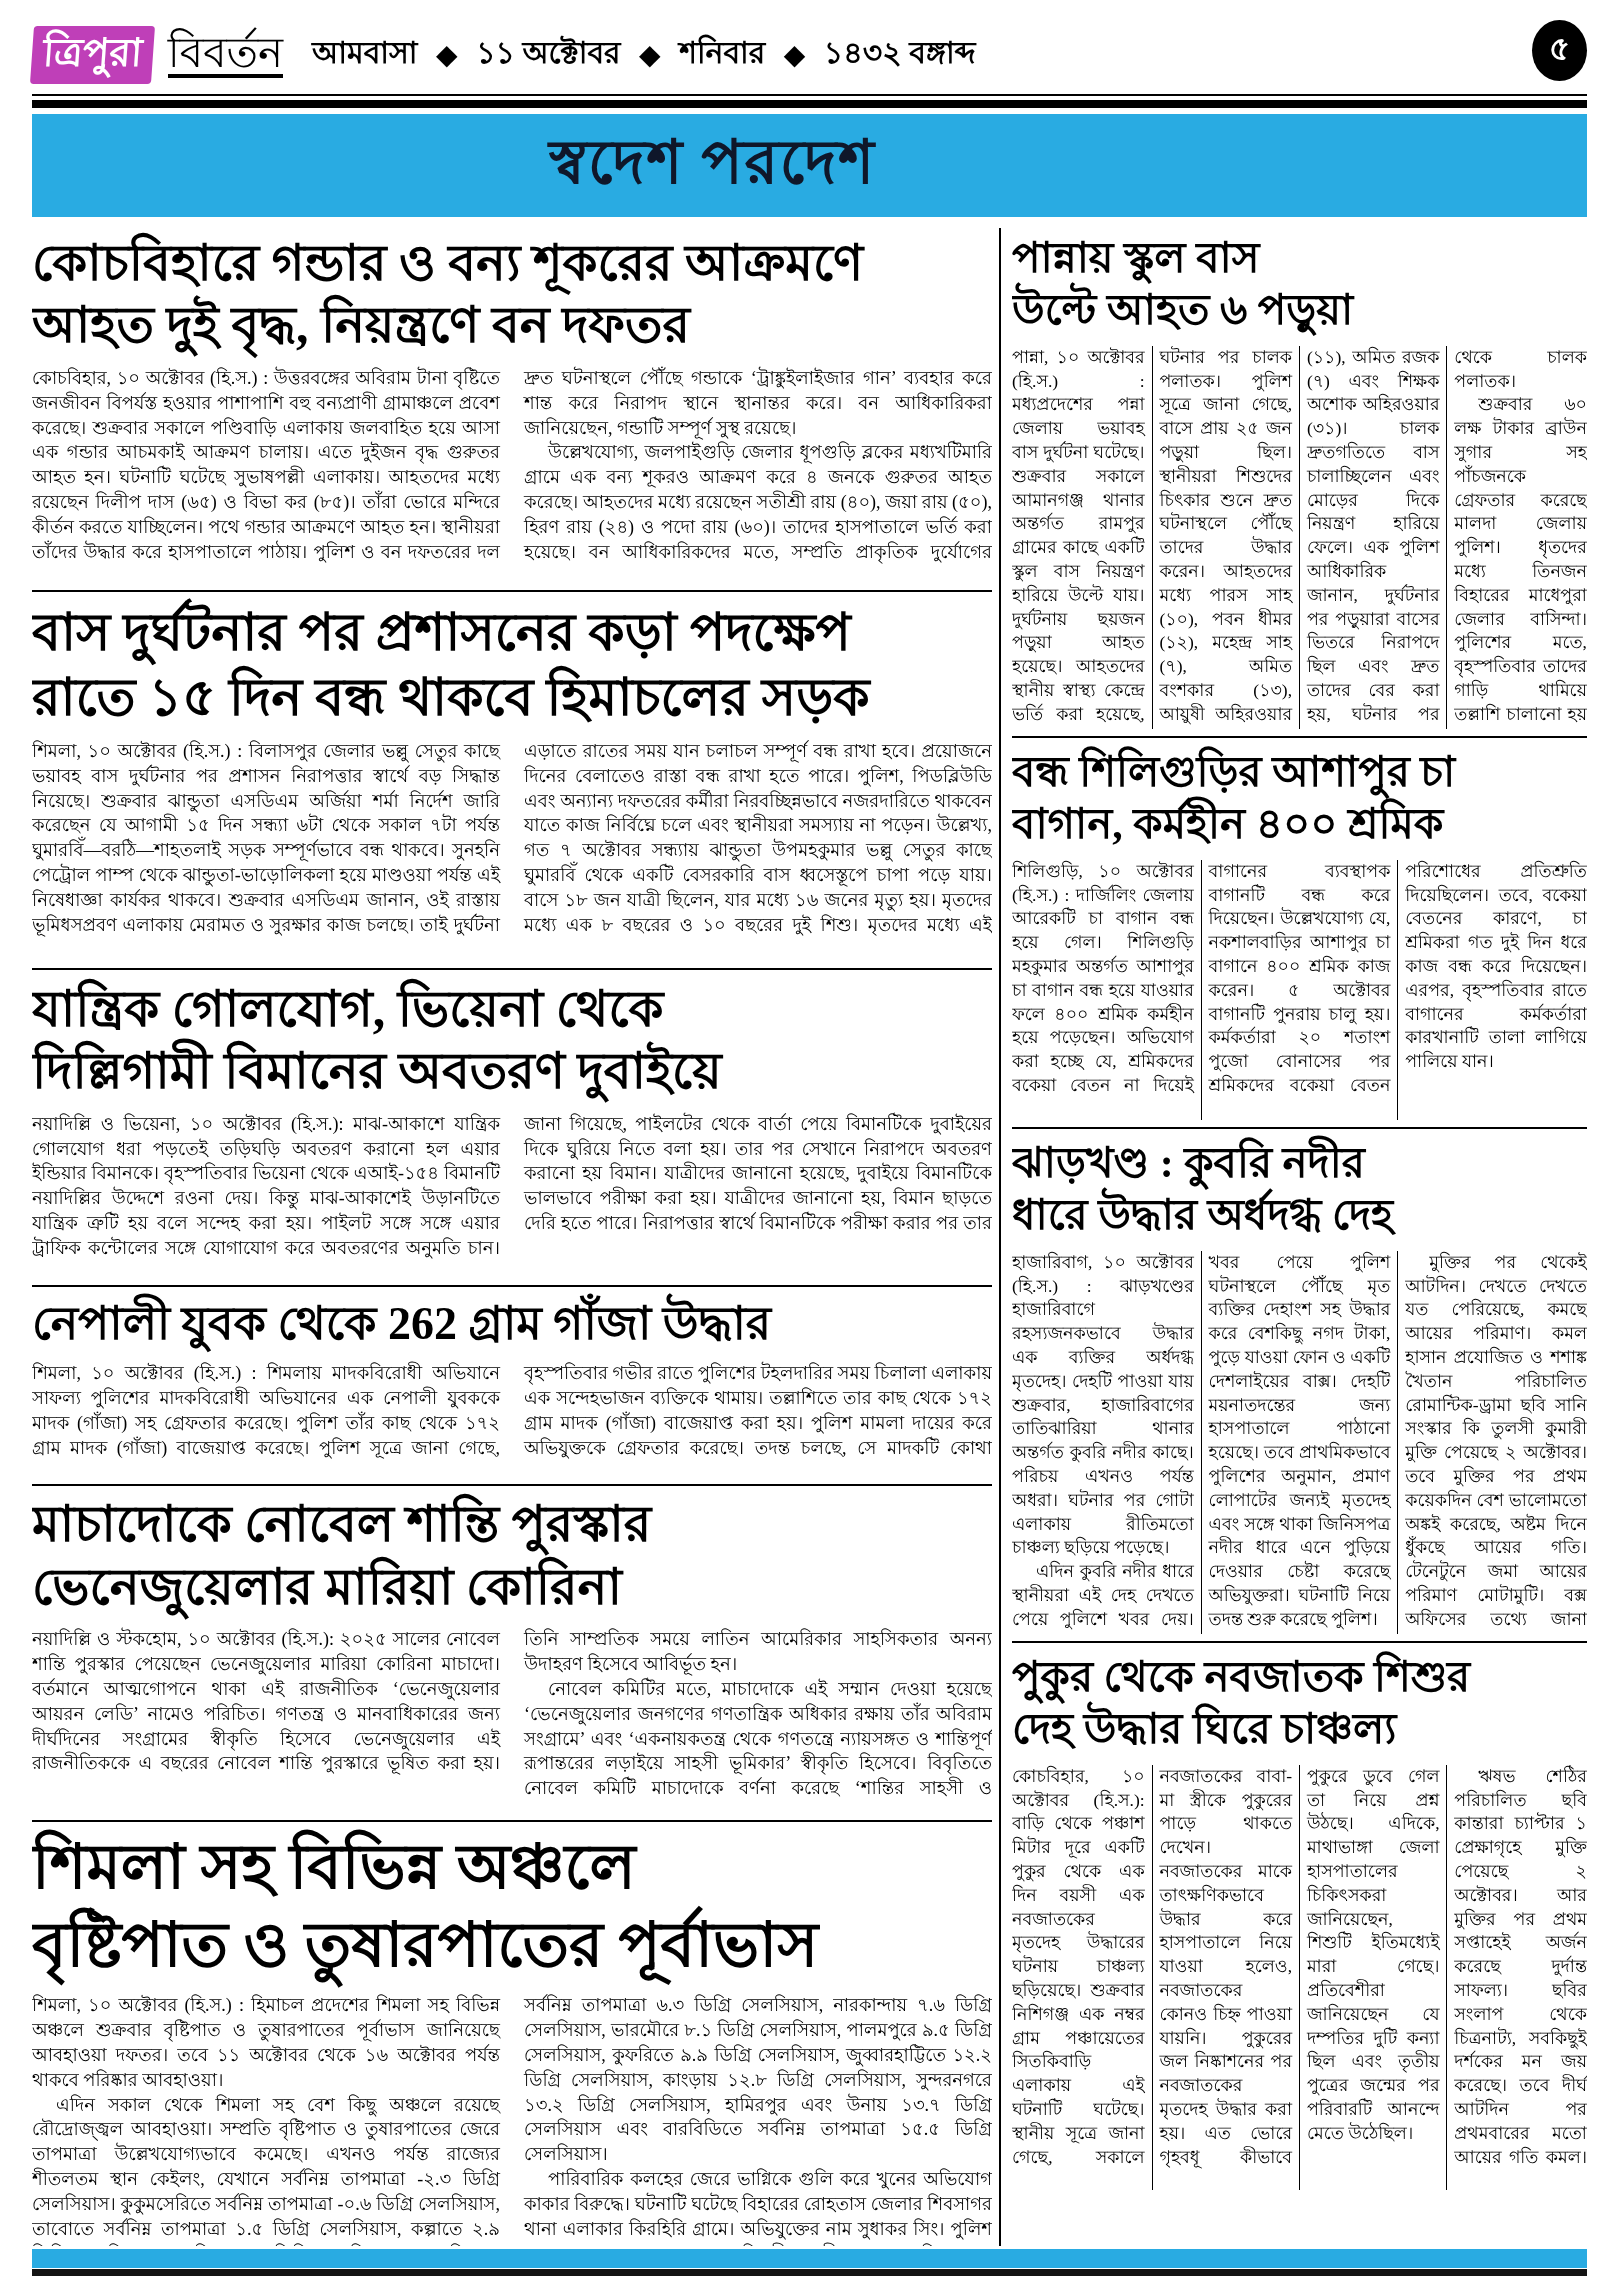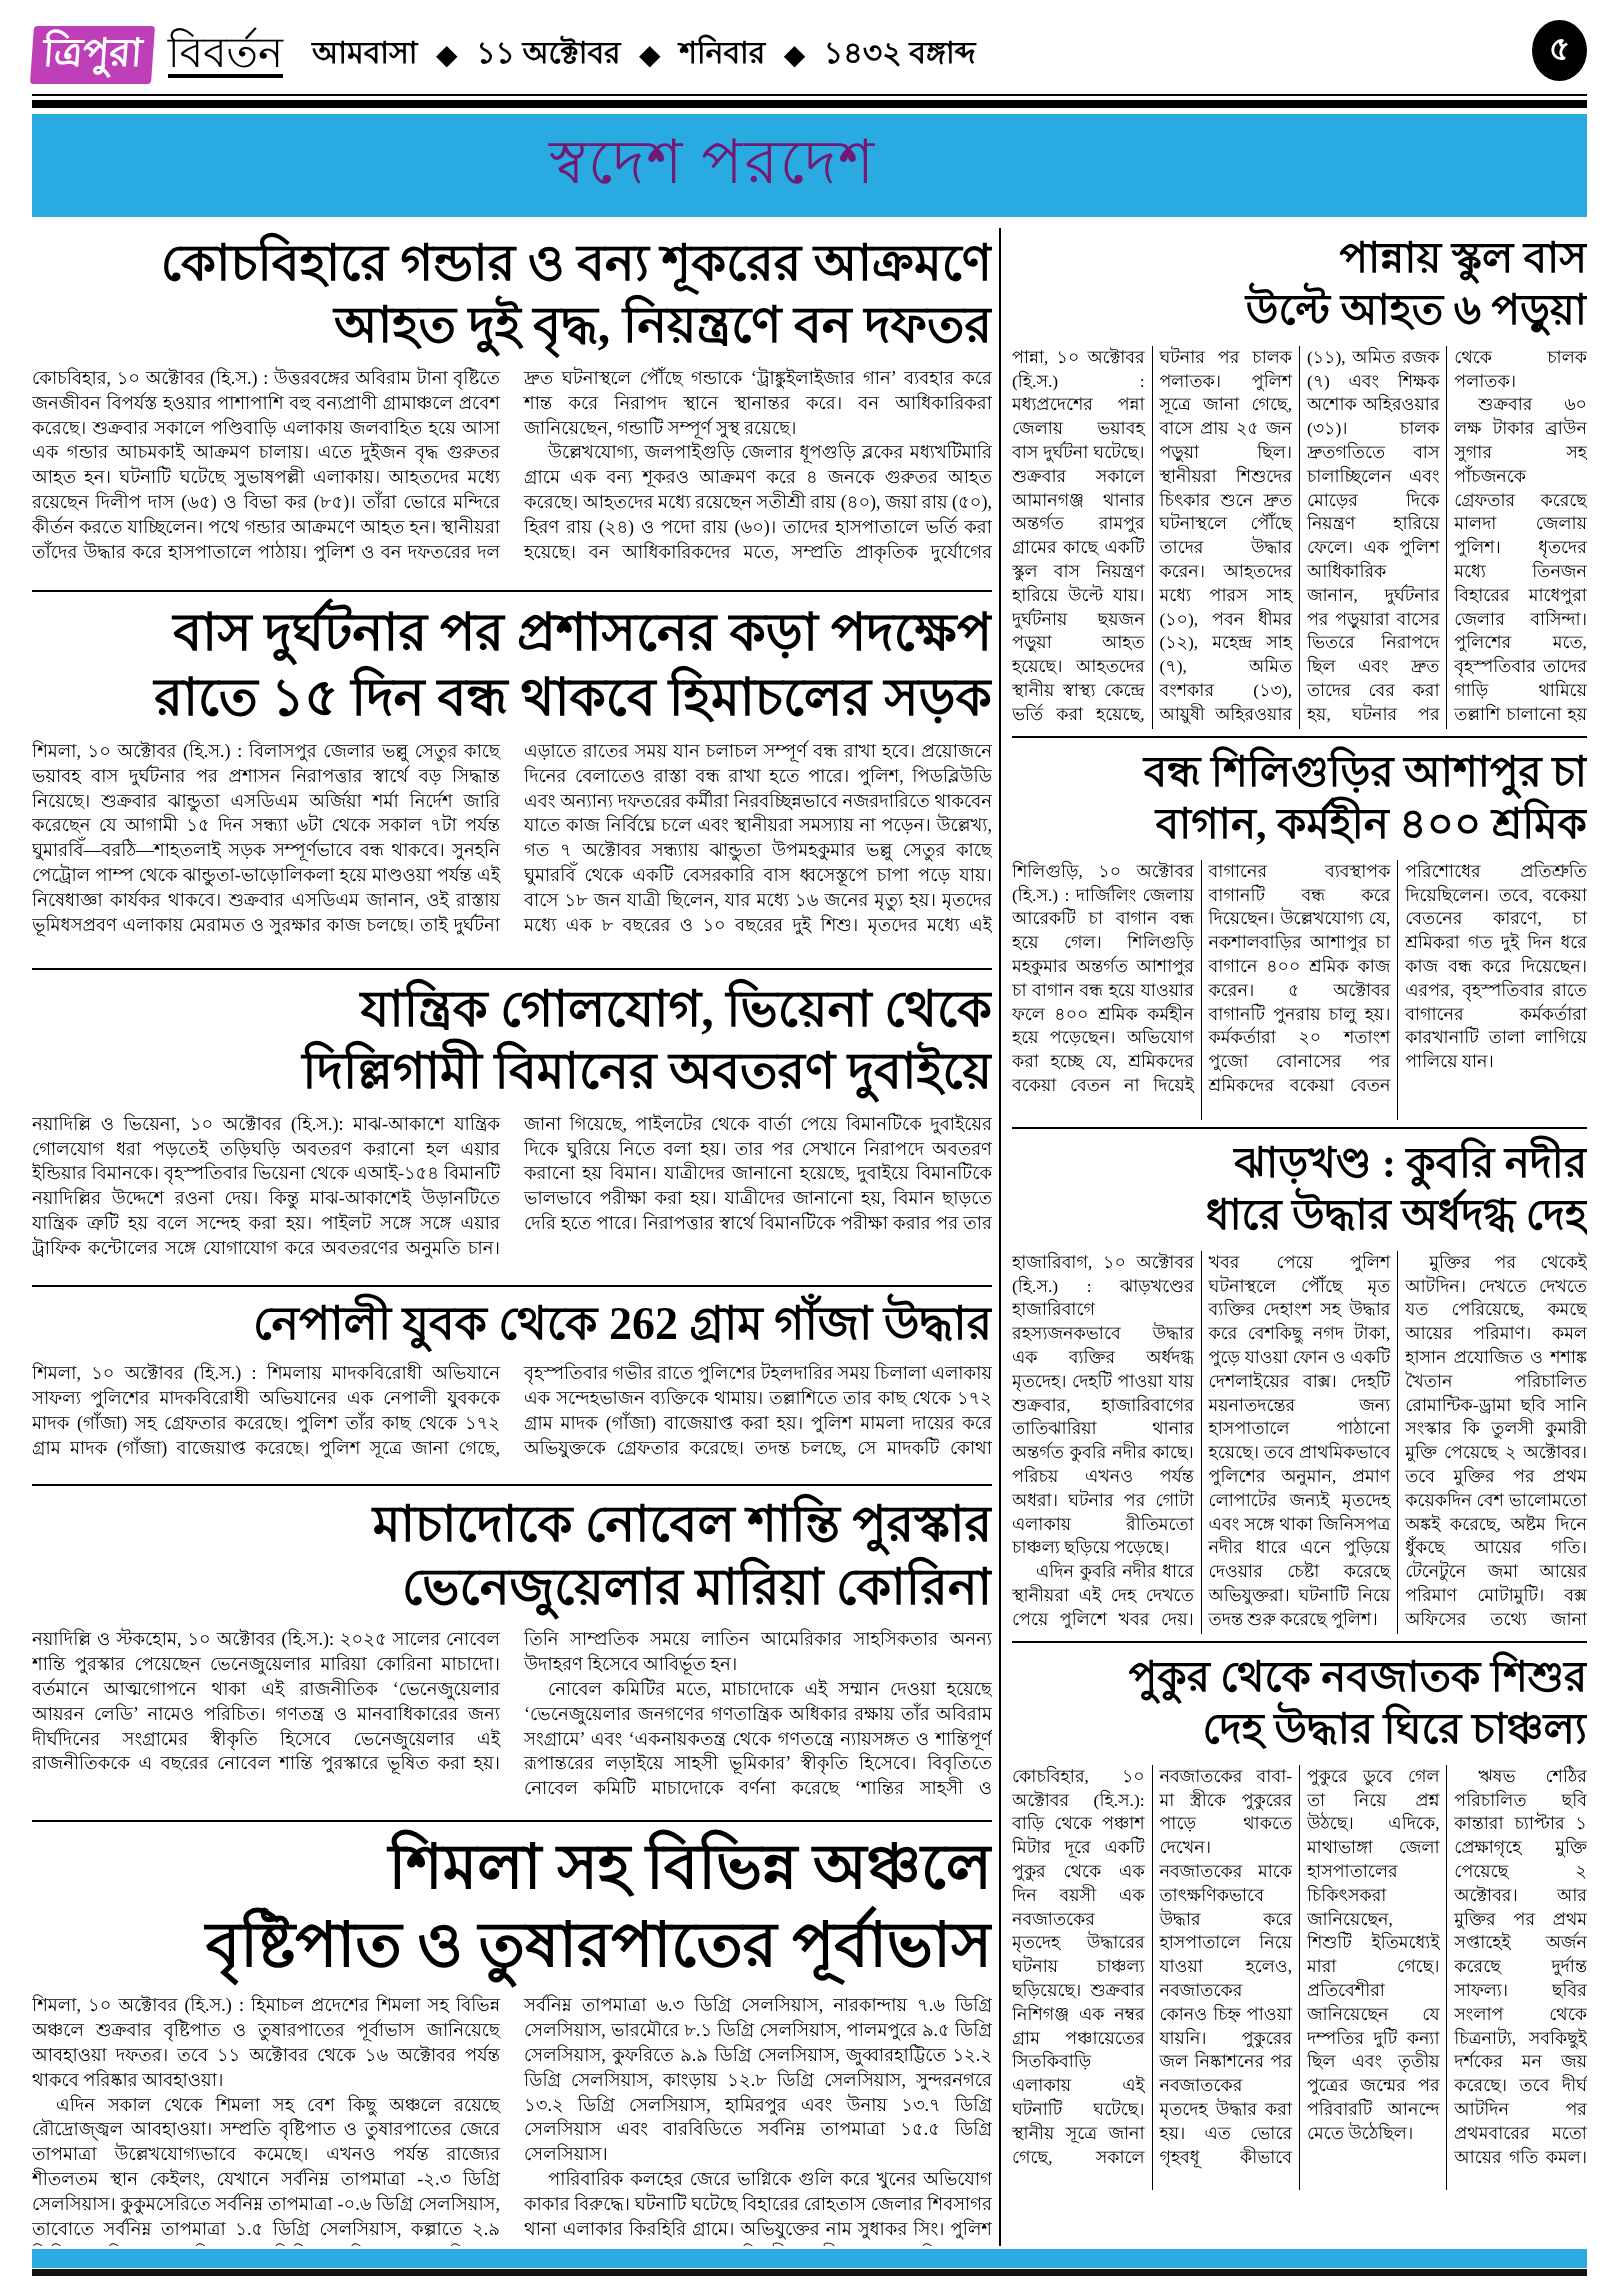--- a/index.html
+++ b/index.html
@@ -13,29 +13,29 @@
   .dateline{display:flex;align-items:center;gap:18.5px;font-size:30px;font-weight:bold;margin-left:14px;}
   .diamond{font-size:28px;line-height:1;}
   .page-badge{position:absolute;right:0;top:1.8px;width:55px;height:61px;background:#000;border-radius:50%;
               color:#fff;font-size:33px;font-weight:bold;display:flex;align-items:center;justify-content:center;}
   
   .head-rule-thin{position:absolute;left:32px;right:32px;top:94px;height:1.8px;background:#000;}
   .head-rule-thick{position:absolute;left:32px;right:32px;top:100px;height:8.3px;background:#000;}
   
   .banner{position:absolute;left:32px;right:32px;top:114px;height:103px;background:var(--banner-bg,#29abe2);
           display:flex;align-items:center;justify-content:center;}
-  .banner-title{color:#701a75;font-size:61px;font-weight:normal;letter-spacing:1.8px;padding-right:194px;}
+  .banner-title{color:#0f172a;font-size:61px;font-weight:bold;letter-spacing:1.8px;padding-right:194px;}
   
   .content{position:absolute;left:32px;right:32px;top:228px;height:2018px;overflow:hidden;}
   .left-col{position:absolute;left:0;top:0;width:960px;height:100%;overflow:hidden;}
   .v-divider{position:absolute;left:967px;top:0;bottom:0;width:1.8px;background:#000;}
   .right-col{position:absolute;left:980px;right:0;top:0;height:100%;overflow:hidden;}
   
   .article{margin:0;}
-  .headline{margin:3.7px 0 9.2px 0;font-weight:bold;text-align:right;}
+  .headline{margin:3.7px 0 9.2px 0;font-weight:bold;text-align:left;}
   .hl-line{line-height:1.25;}
   .art-body{text-align:justify;overflow:hidden;column-gap:24px;font-size:18px;line-height:1.38;}
   .right-col .art-body{column-gap:14.8px;column-rule:0.9px solid #000;font-size:17.5px;line-height:1.36;}
   .art-body p{margin:0;}
   .art-body p + p{text-indent:24px;}
   .art-rule{border:none;border-top:2.8px solid #000;margin:7.4px 0;}
   
   .bottom-cyan{position:absolute;left:32px;right:32px;top:2249px;height:19.4px;background:var(--banner-bg,#29abe2);}
   .bottom-black{position:absolute;left:32px;right:32px;top:2269px;height:6.5px;background:#141414;}
 </style>

